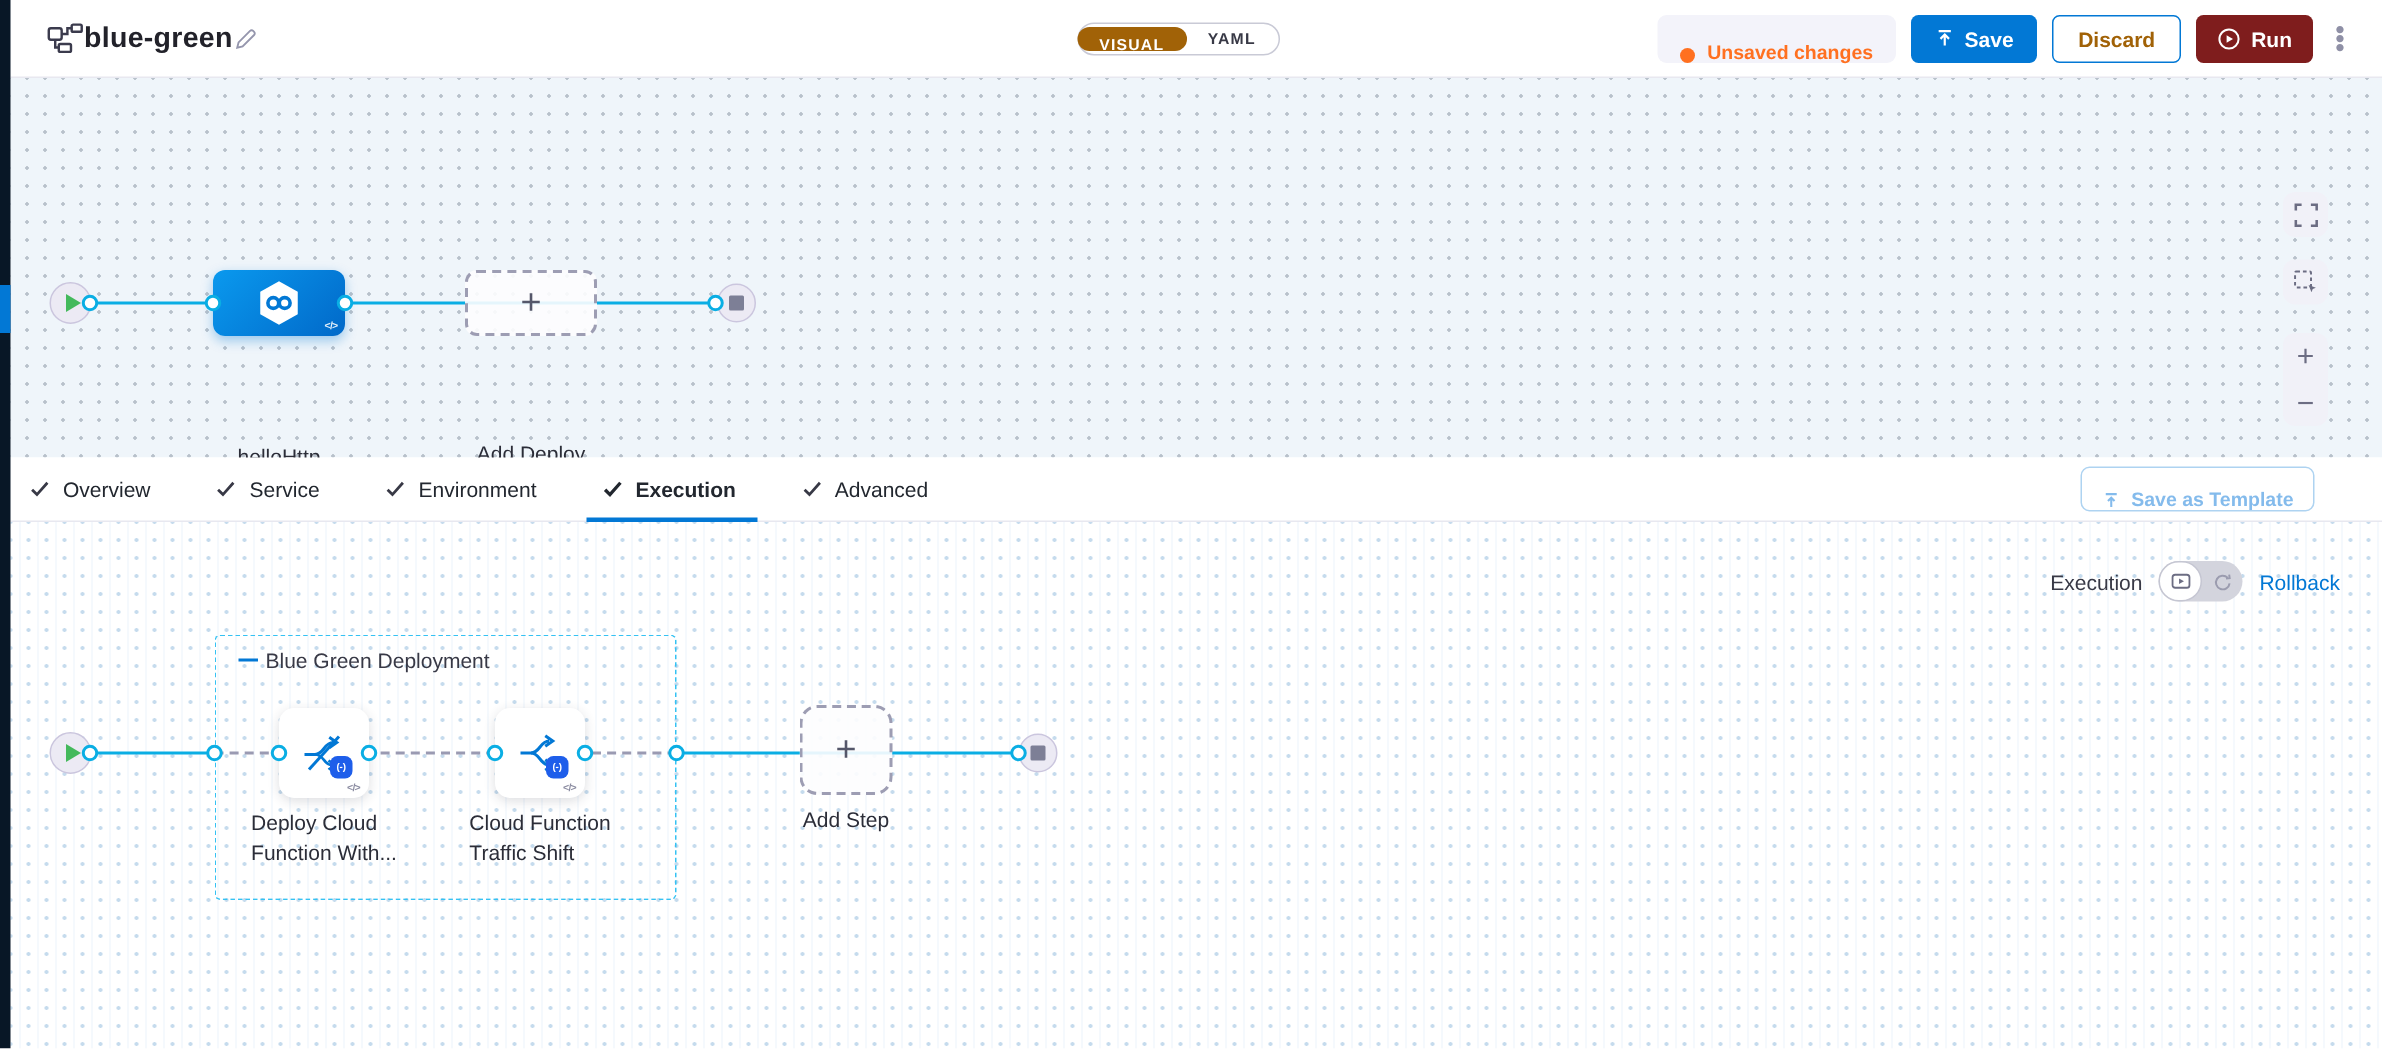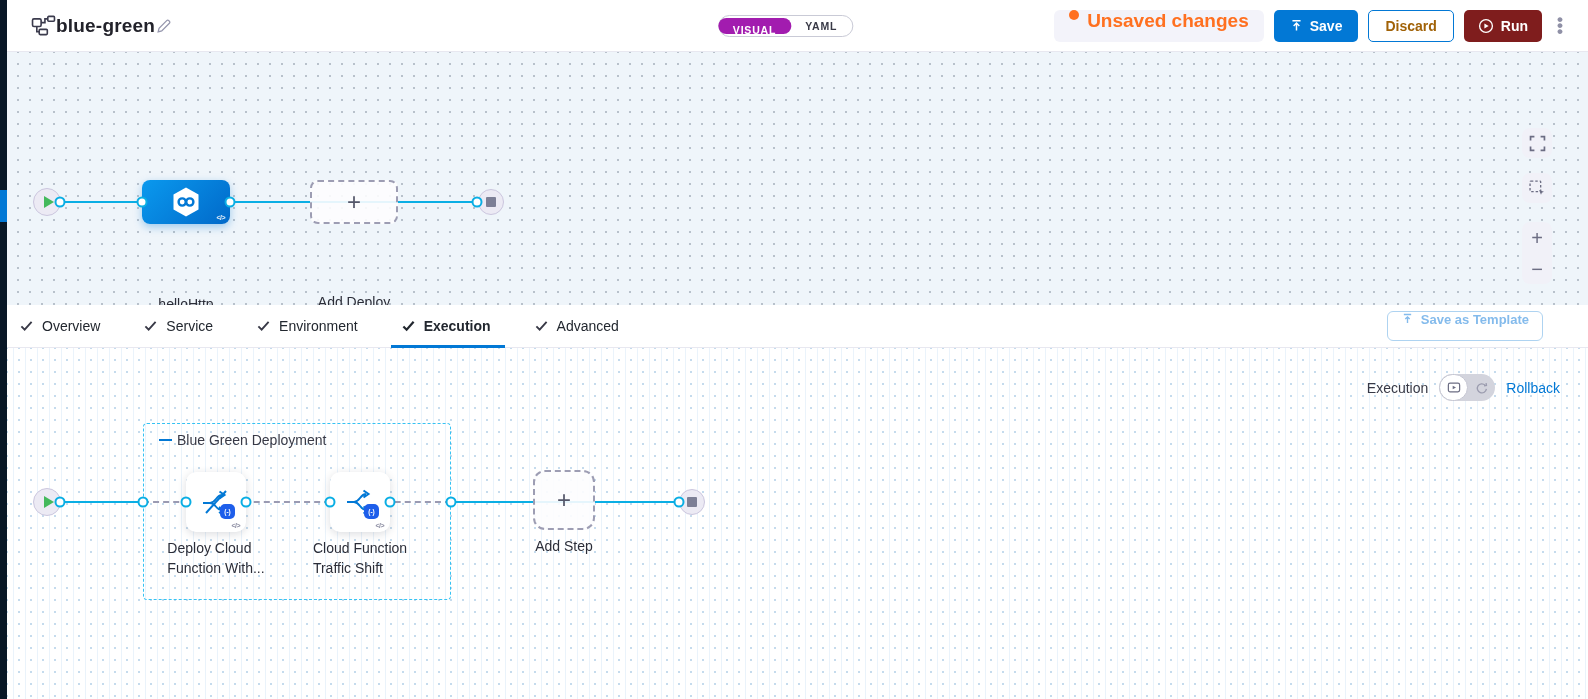--- a/index.html
+++ b/index.html
@@ -13,24 +13,24 @@
   .app { position:absolute; left:7px; top:0; width:1581px; height:699px; }
 
   
   .hdr { height:52px; background:#fff; border-bottom:1px solid #e8e8f0; display:flex; align-items:center; padding:0 20px 0 24px; position:relative; z-index:10; }
   .hdr-left { display:flex; align-items:center; }
   .title { font-size:19px; font-weight:bold; color:#22222a; letter-spacing:.2px; }
   .icon-btn { background:none; border:none; cursor:pointer; display:flex; align-items:center; }
 
   .mode-toggle { position:absolute; left:50%; transform:translateX(-50%); margin-left:-12px; display:flex; align-items:center; border:1px solid #c9cad6; border-radius:12px; background:#fff; height:22px; }
   .mode-seg { font-size:10.5px; font-weight:bold; letter-spacing:.8px; padding:0 15px; height:22px; line-height:22px; border-radius:12px; color:#383946; cursor:pointer; }
-  .mode-seg.sel { background:#a21caf; color:#fff; margin:-1px; height:16px; line-height:24px; }
+  .mode-seg.sel { background:#a16207; color:#fff; margin:-1px; height:16px; line-height:24px; }
 
   .hdr-right { margin-left:auto; display:flex; align-items:center; gap:10px; }
-  .unsaved { display:flex; align-items:flex-start; gap:8px; background:#f3f3fa; border-radius:6px; height:32px; padding:0 15px; font-size:19px; font-weight:bold; color:#ff7020; }
+  .unsaved { display:flex; align-items:flex-end; gap:8px; background:#f3f3fa; border-radius:6px; height:32px; padding:0 15px; font-size:13px; font-weight:bold; color:#ff7020; }
   .dot { width:10px; height:10px; border-radius:50%; background:#ff7020; }
   .btn { height:32px; border-radius:5px; font-size:14px; font-weight:bold; display:flex; align-items:center; gap:7px; padding:0 16px; cursor:pointer; border:none; font-family:inherit; }
   .btn-save { background:#0278d5; color:#fff; }
   .btn-discard { background:#fff; color:#a16207; border:1px solid #0278d5; }
   .btn-run { background:#7f1d1d; color:#fff; padding:0 14px; }
   .kebab { color:#8f90a6; font-size:17px; font-weight:bold; line-height:6px; width:16px; text-align:center; cursor:pointer; user-select:none; }
 
   
   .canvas-top { position:relative; height:253px;
     background-color:#eff5fa;
@@ -58,21 +58,21 @@
 
   .ctl { position:absolute; right:36px; width:30px; height:30px; background:#f1f1f8; border-radius:8px; display:flex; align-items:center; justify-content:center; cursor:pointer; z-index:5; }
   .ctl-zoom { position:absolute; right:36px; top:170px; width:30px; height:62px; background:#f1f1f8; border-radius:8px; display:flex; flex-direction:column; z-index:5; }
   .ctl-zoom span { flex:1; display:flex; align-items:center; justify-content:center; font-size:20px; color:#6c6d83; cursor:pointer; line-height:1; }
 
   
   .tabbar { height:43px; background:#fff; border-bottom:1px solid #e8e8f0; display:flex; align-items:center; padding-left:13px; gap:44px; position:relative; z-index:10; }
   .tab { display:flex; align-items:center; gap:9px; font-size:14px; color:#22272f; cursor:pointer; position:relative; height:43px; }
   .tab.active { font-weight:bold; }
   .tab.active .underline { position:absolute; left:-11px; right:-14px; bottom:0; height:3px; background:#0278d5; }
-  .tpl-btn { position:absolute; right:45px; top:50%; transform:translateY(-50%); display:flex; align-items:flex-start; gap:7px;
+  .tpl-btn { position:absolute; right:45px; top:50%; transform:translateY(-50%); display:flex; align-items:flex-end; gap:7px;
     border:1px solid #aed3f1; color:#84bbec; background:#fff; border-radius:6px; height:30px; padding:0 13px; font-size:13px; font-weight:bold; cursor:pointer; font-family:inherit; }
 
   
   .canvas-bot { position:relative; height:351px;
     background-color:#fff;
     background-image:
       radial-gradient(circle, #c5dbed 1.1px, transparent 1.5px),
       linear-gradient(to right, #eaf3fb 1px, transparent 1px);
     background-size:12px 12px, 12px 12px; background-position:6px 6px, 6px 0; }
 

